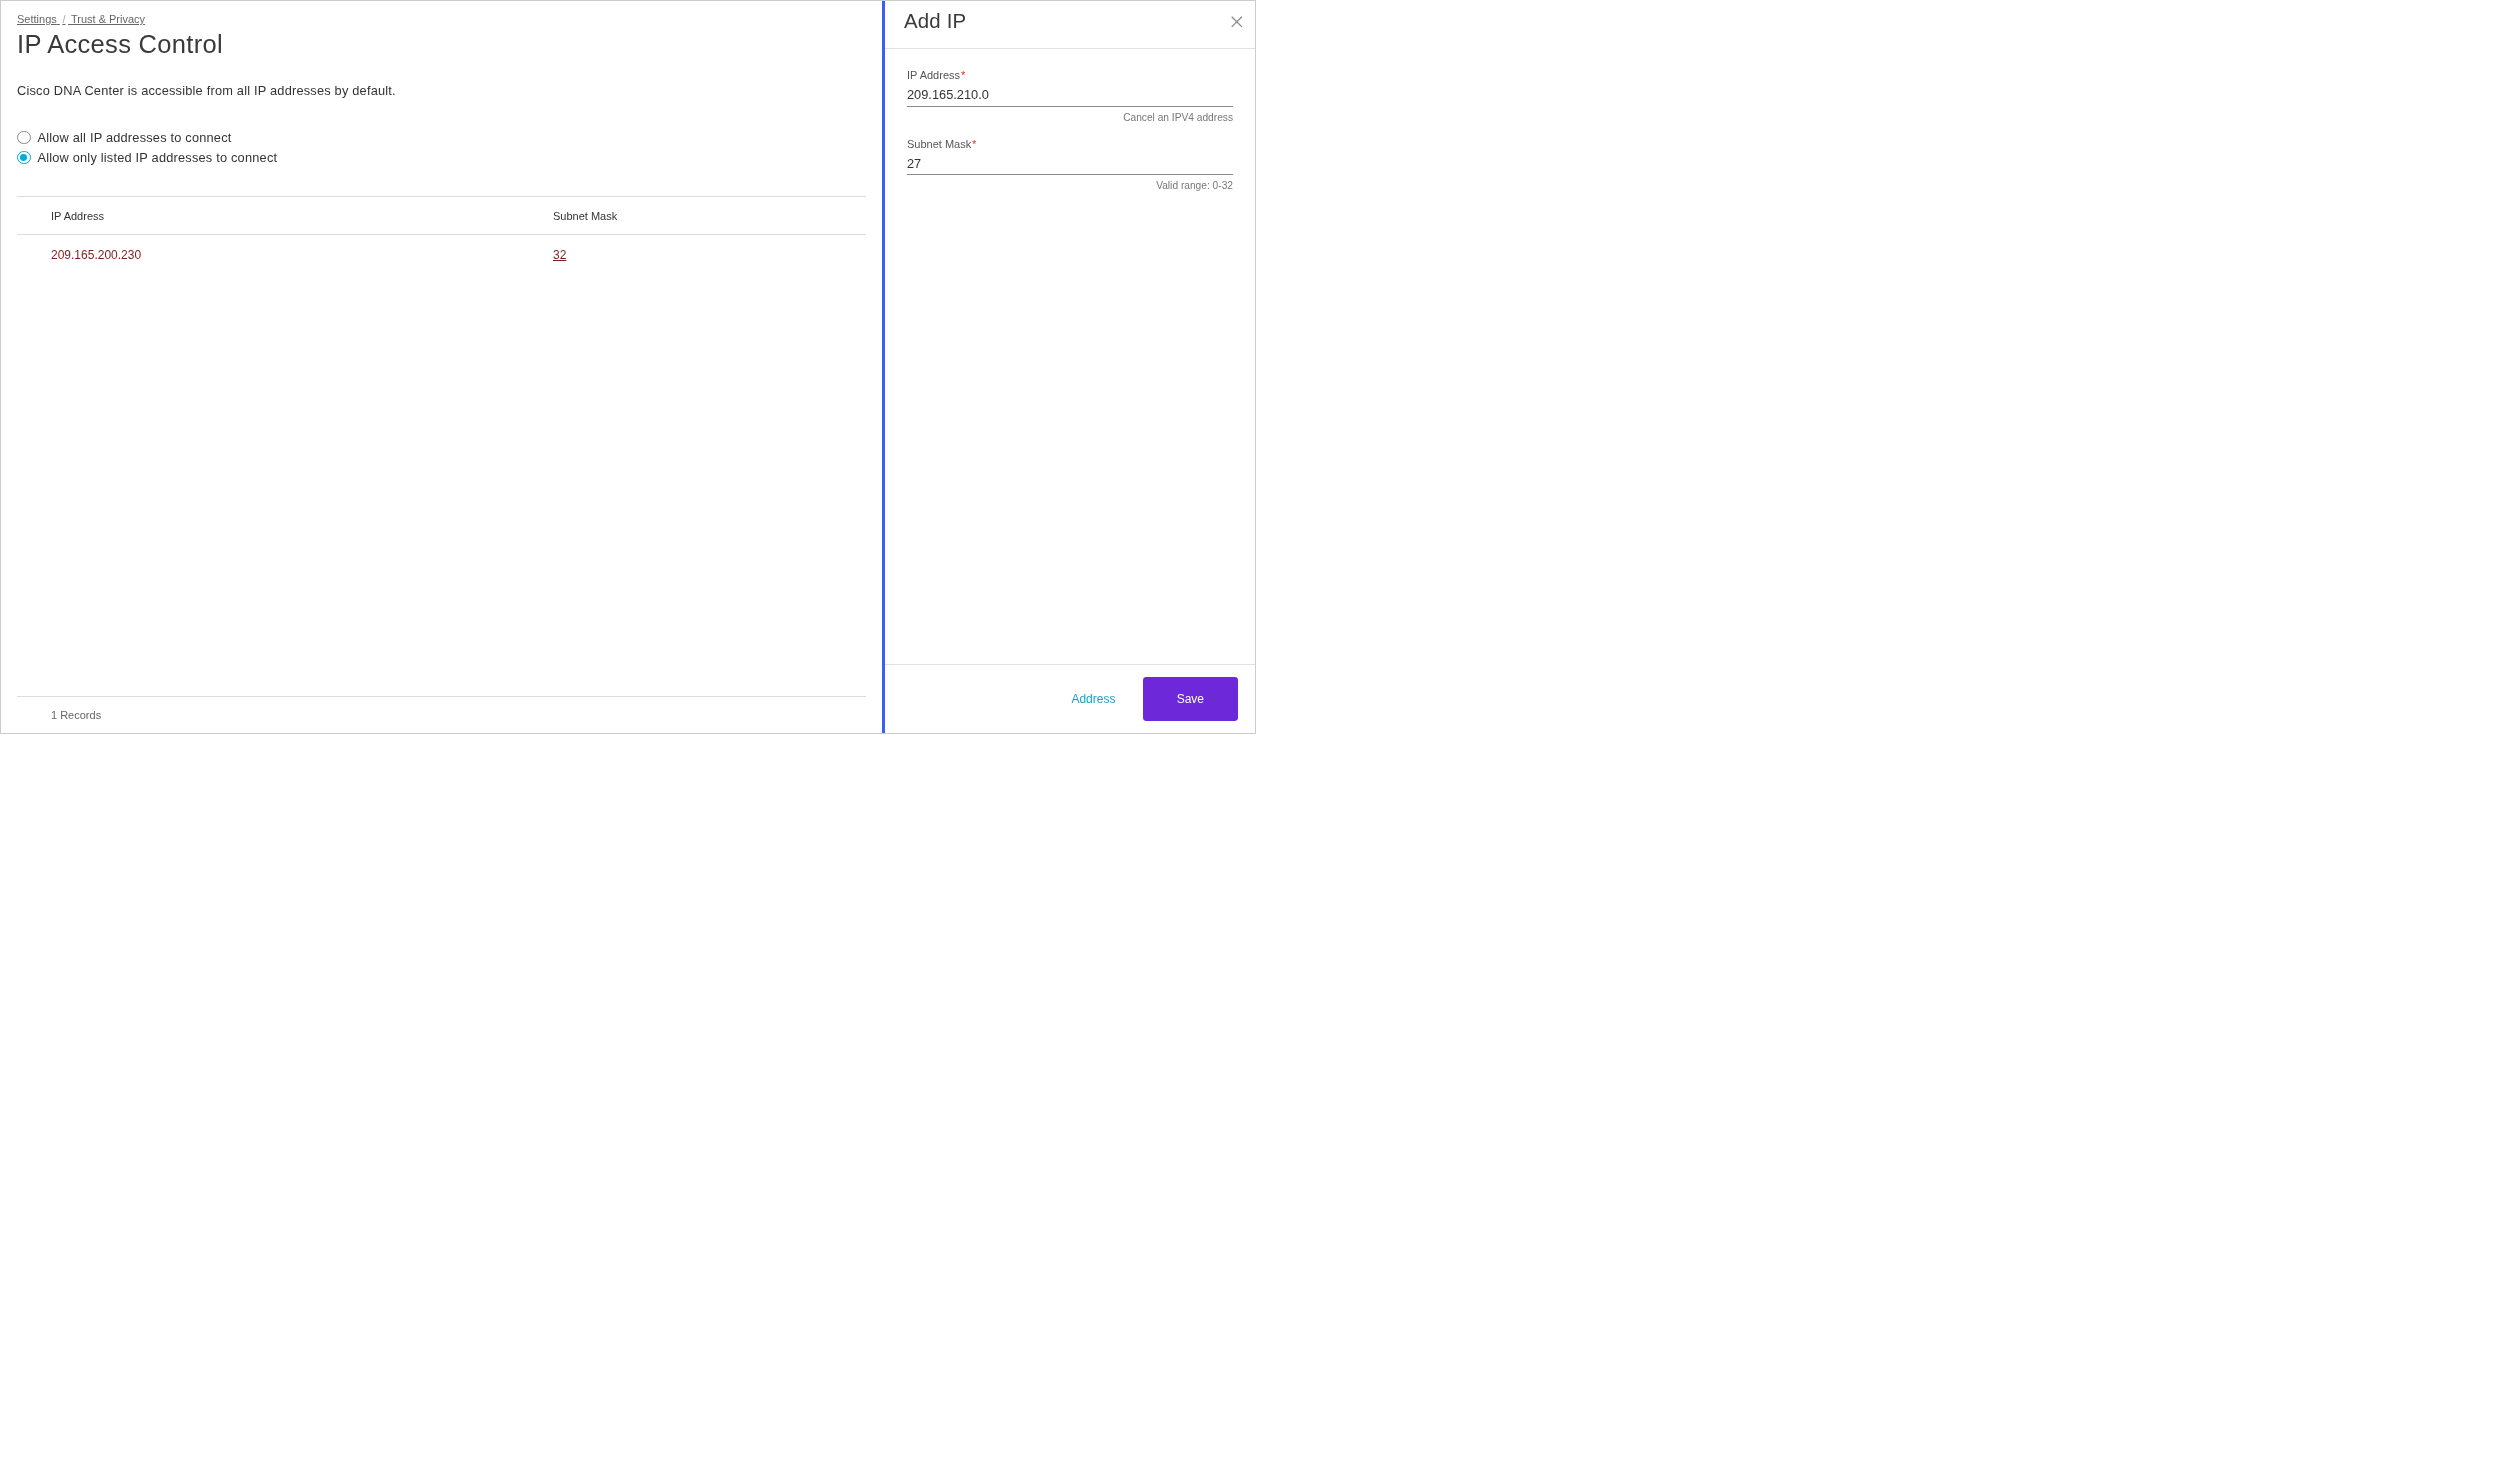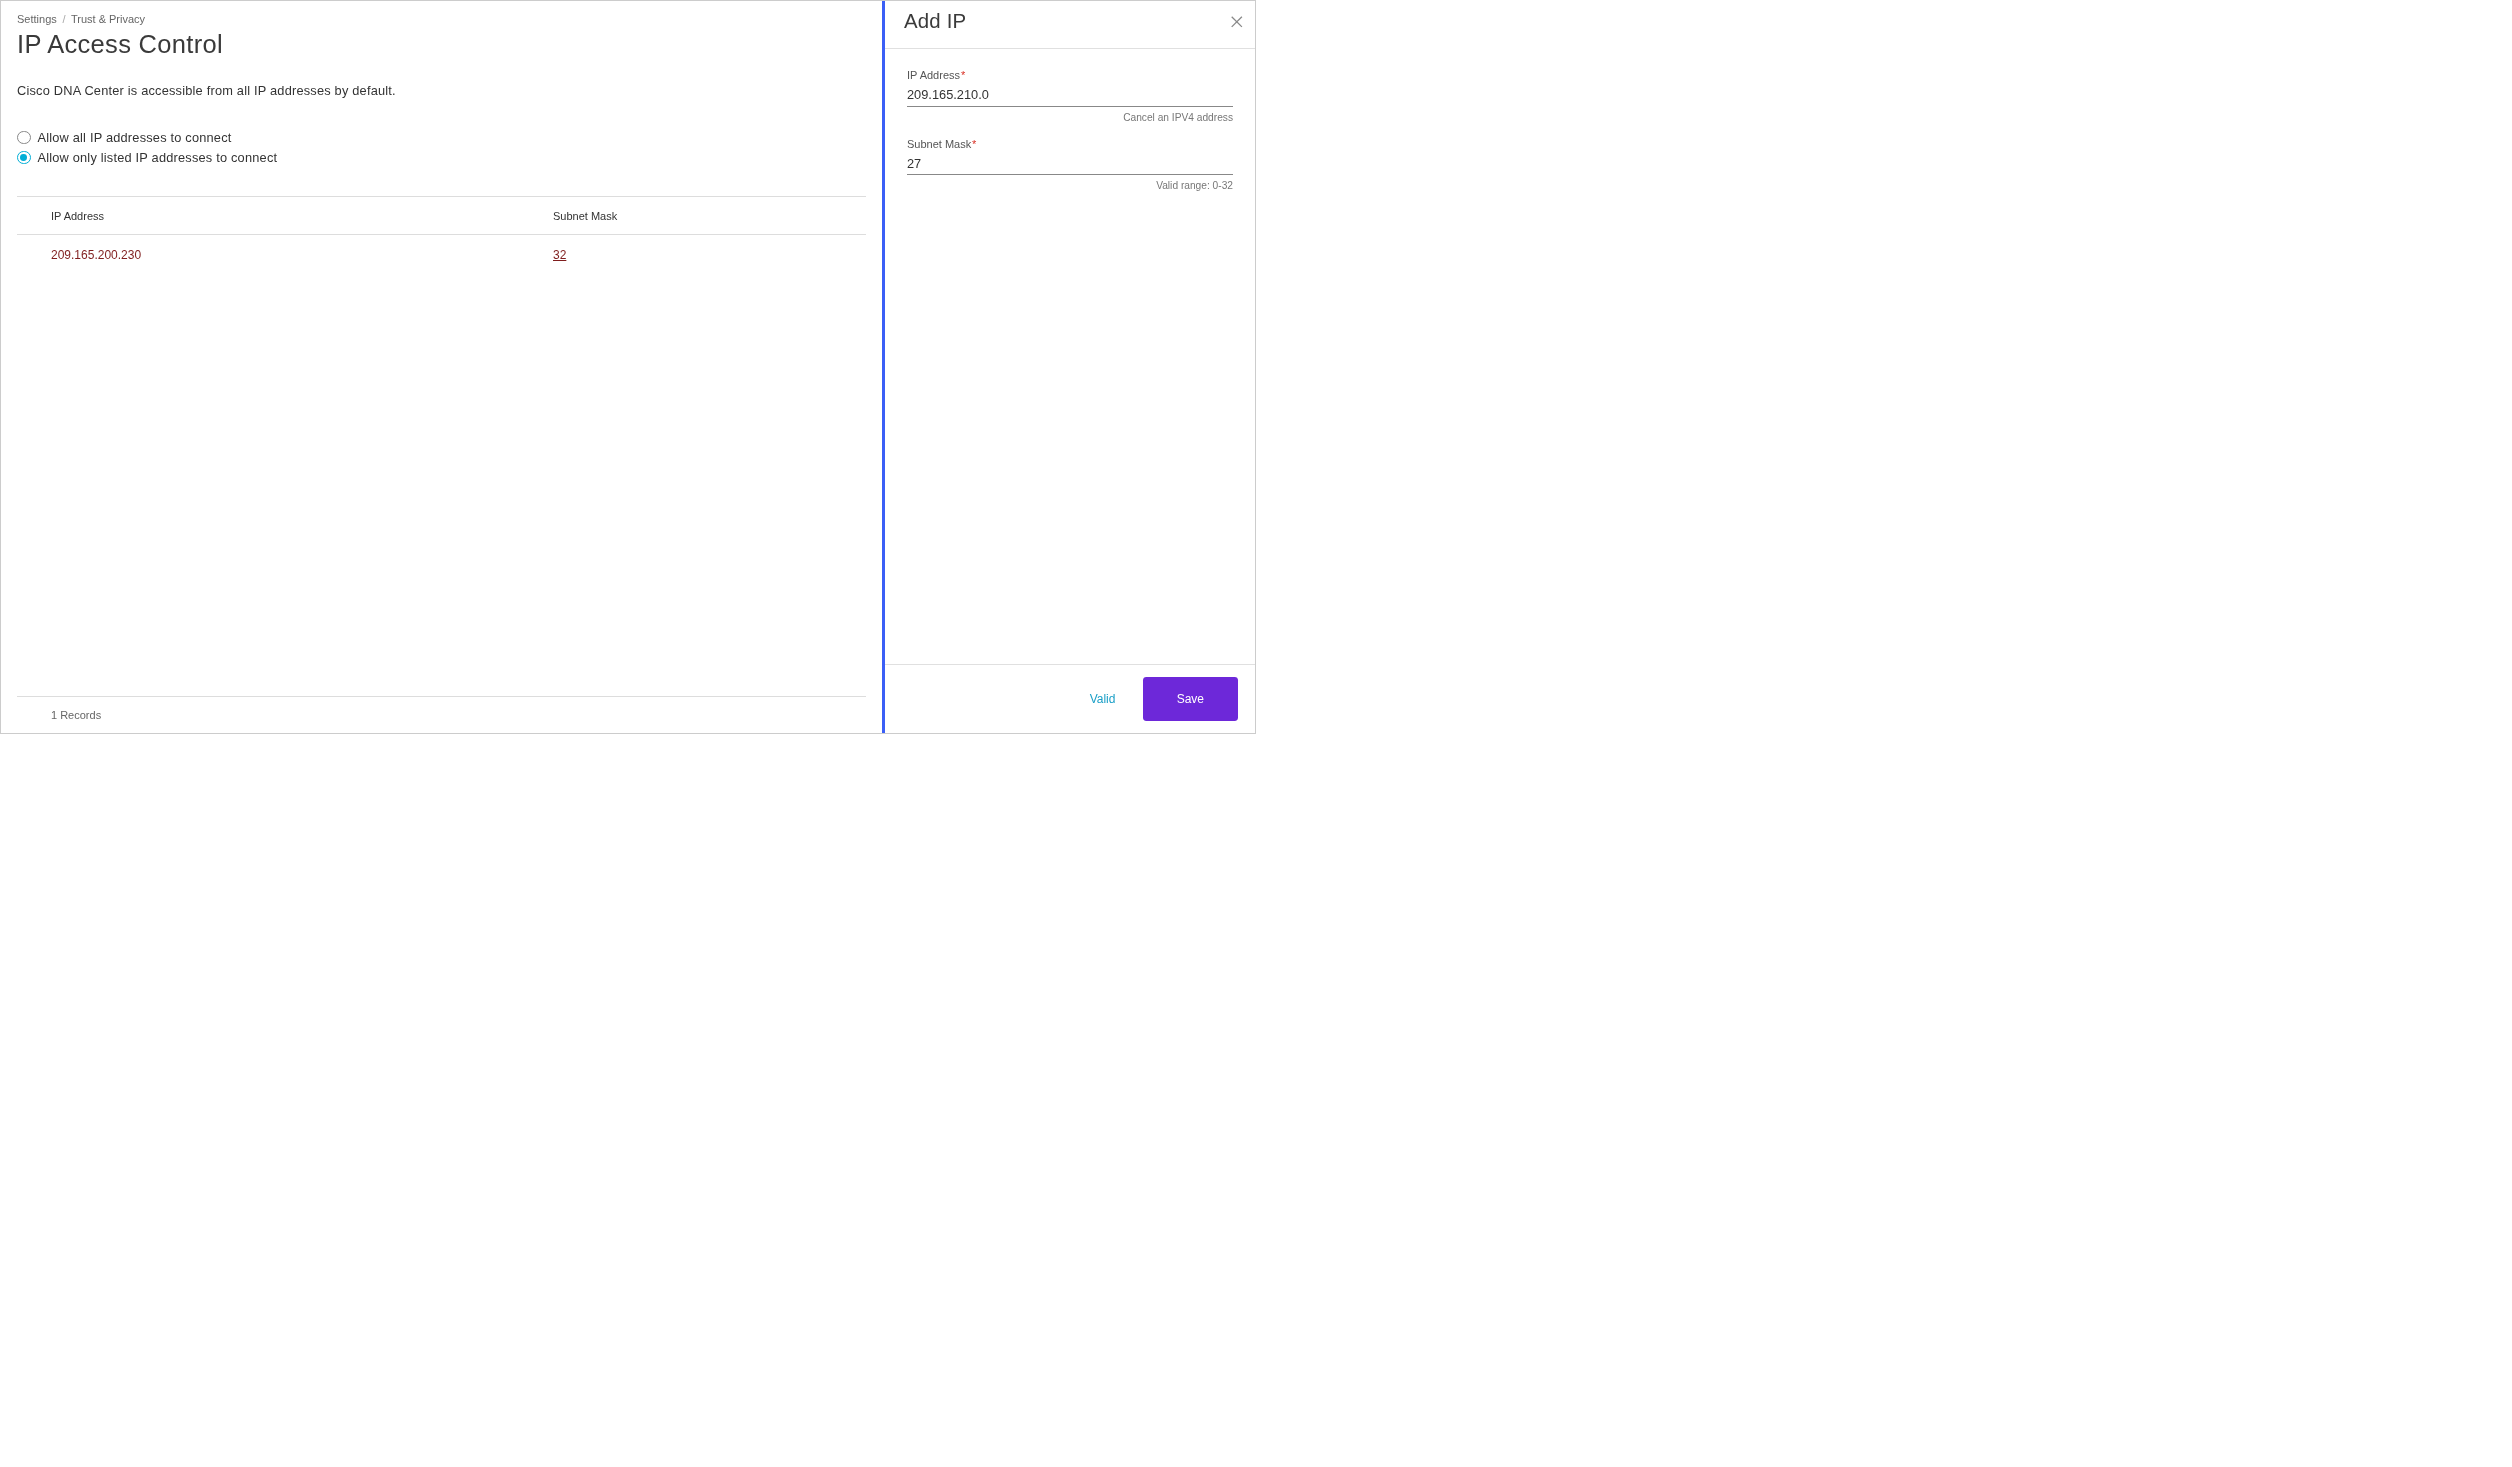--- a/index.html
+++ b/index.html
@@ -24,20 +24,21 @@
       flex: 1;
       padding: 12px 16px 0 16px;
       display: flex;
       flex-direction: column;
       overflow: hidden;
     }
     .breadcrumb {
       font-size: 11px;
       color: #666;
       margin-bottom: 5.1px;
+      text-decoration: underline;
     }
     .breadcrumb-item {
       color: #666;
     }
     .breadcrumb-sep {
       color: #aaa;
       margin: 0 2.6px;
     }
     .page-title {
       font-size: 25.5px;
@@ -287,18 +288,18 @@
       </div>
       <div class="form-field">
         <label class="field-label">
           <span>Subnet Mask</span><span class="required">*</span>
         </label>
         <input class="field-input" type="text" value="27" style="">
         <div class="field-hint">Valid range: 0-32</div>
       </div>
     </div>
     <div class="panel-footer">
-      <button class="btn-cancel">Valid</button>
+      <button class="btn-cancel">Address</button>
       <button class="btn-save">Save</button>
     </div>
   </div>
 </div>
 
 
 </body></html>

